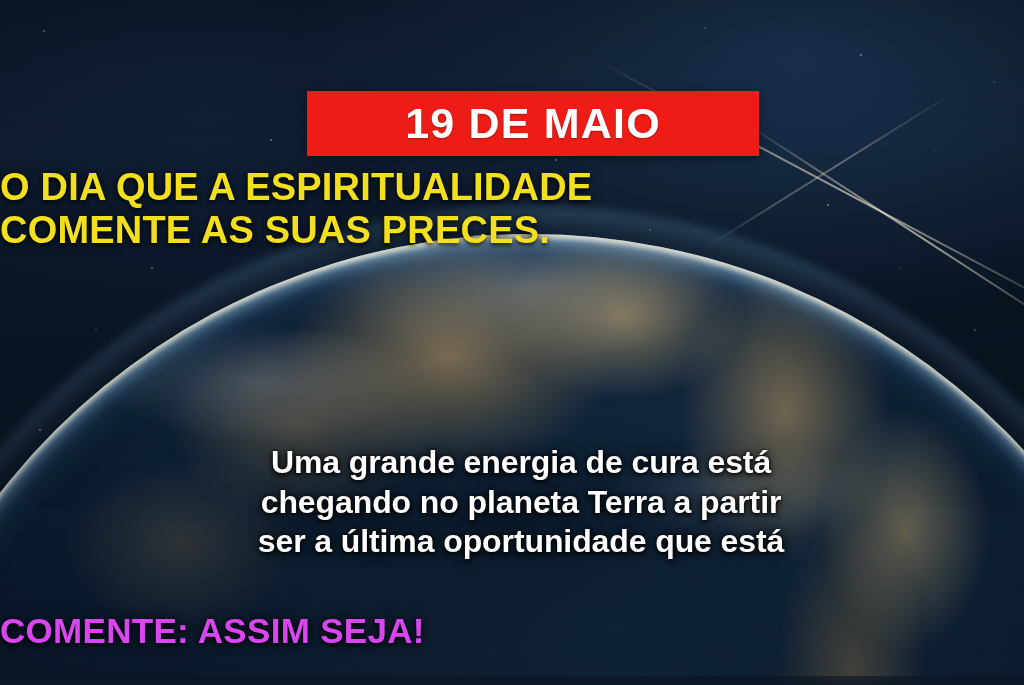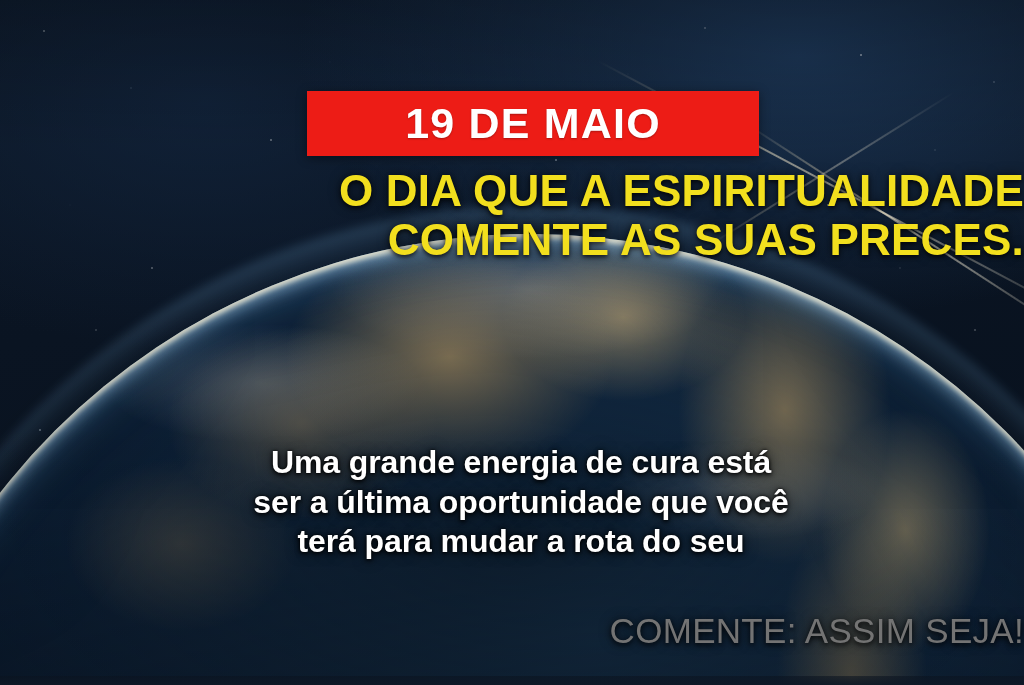--- a/index.html
+++ b/index.html
@@ -210,23 +210,23 @@
     line-height: 1;
     white-space: nowrap;
     text-shadow: 0 1px 2px rgba(0,0,0,.28);
   }
 
   .headline {
     position: absolute;
     left: 0;
     right: 0;
     top: 166px;
-    text-align: right;
+    text-align: left;
     color: #F2DF1E;
-    font-size: 44px;
+    font-size: 38px;
     font-weight: bold;
     line-height: 1.12;
     letter-spacing: 0.2px;
     text-shadow:
       0 2px 4px rgba(0,0,0,.75),
       0 0 12px rgba(0,0,0,.55);
   }
   .headline .hl-line { display: block; white-space: nowrap; }
 
   .body-copy {
@@ -246,24 +246,24 @@
       0 0 3px rgba(0,0,0,.9);
     padding-left: 18px;
   }
   .body-copy .bc-line { display: block; white-space: nowrap; }
 
   .cta {
     position: absolute;
     left: 0;
     right: 0;
     top: 613px;
-    text-align: right;
-    color: #737373;
+    text-align: left;
+    color: #d946ef;
     font-size: 35px;
-    font-weight: normal;
+    font-weight: bold;
     letter-spacing: 0.3px;
     line-height: 1;
     white-space: nowrap;
     text-shadow:
       0 2px 5px rgba(0,0,0,.88),
       0 0 12px rgba(0,0,0,.6);
   }
 </style>
 </head>
 <body>
@@ -292,20 +292,20 @@
       <span class="date-banner-text">19 DE MAIO</span>
     </div>
 
     <div class="headline">
       <span class="hl-line">O DIA QUE A ESPIRITUALIDADE</span>
       <span class="hl-line">COMENTE AS SUAS PRECES.</span>
     </div>
 
     <div class="body-copy">
       <span class="bc-line">Uma grande energia de cura está</span>
-      <span class="bc-line">ser a última oportunidade que você</span>
-      <span class="bc-line">terá para mudar a rota do seu</span>
+      <span class="bc-line">chegando no planeta Terra a partir</span>
+      <span class="bc-line">ser a última oportunidade que está</span>
     </div>
 
     <div class="cta">COMENTE: ASSIM SEJA!</div>
 
   </div>
 </div>
 
 </body></html>

